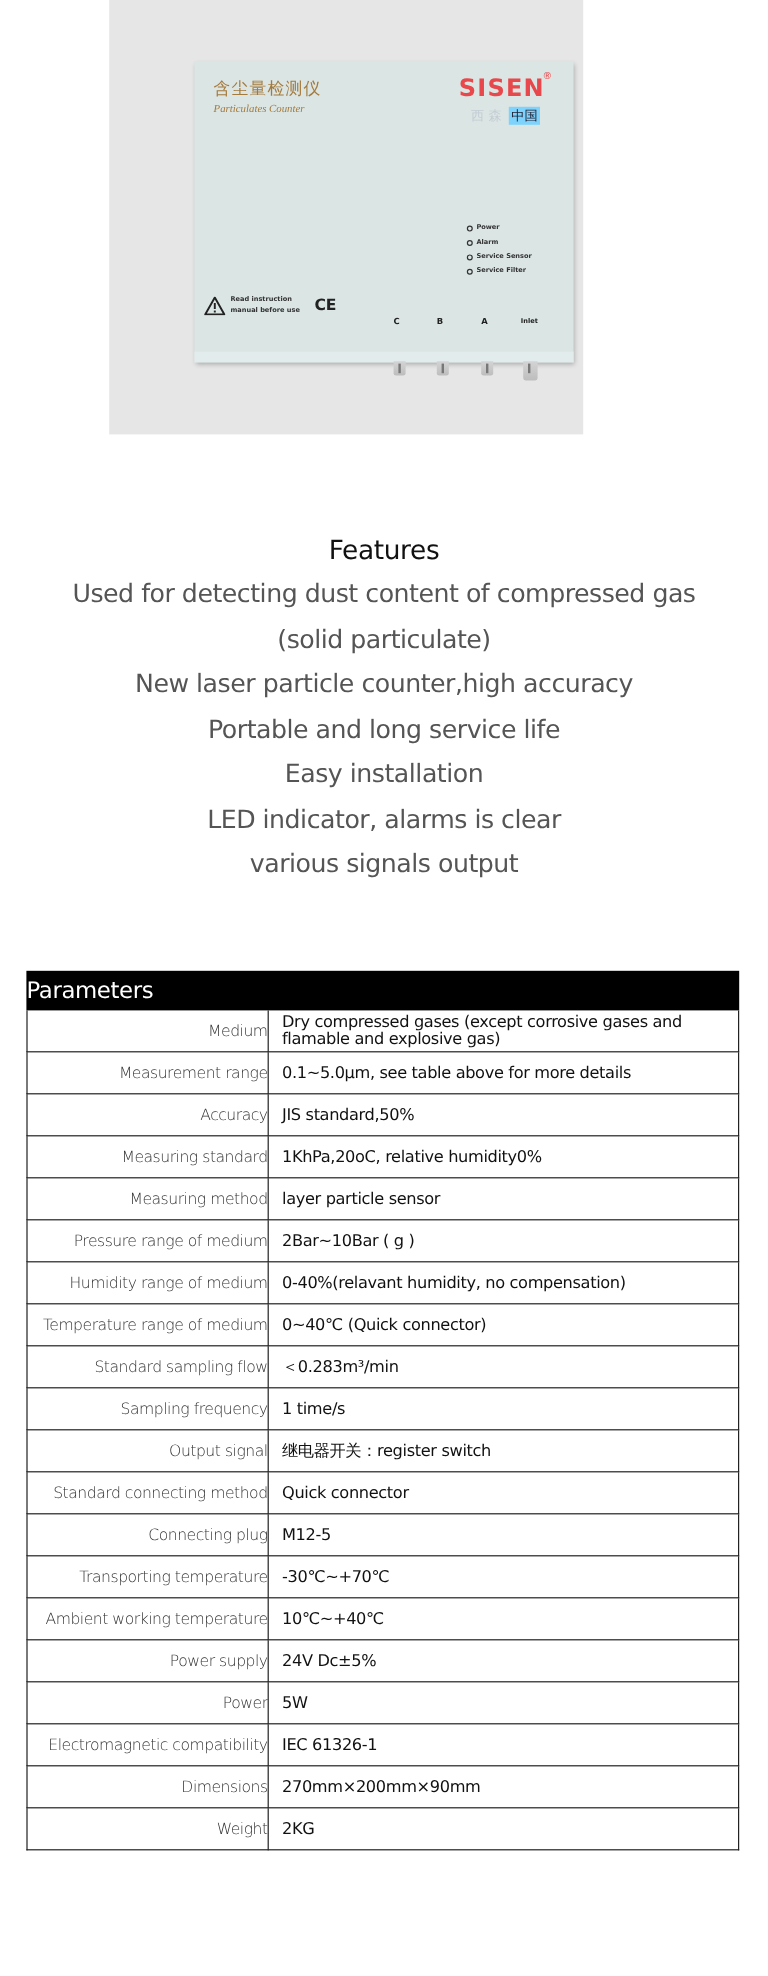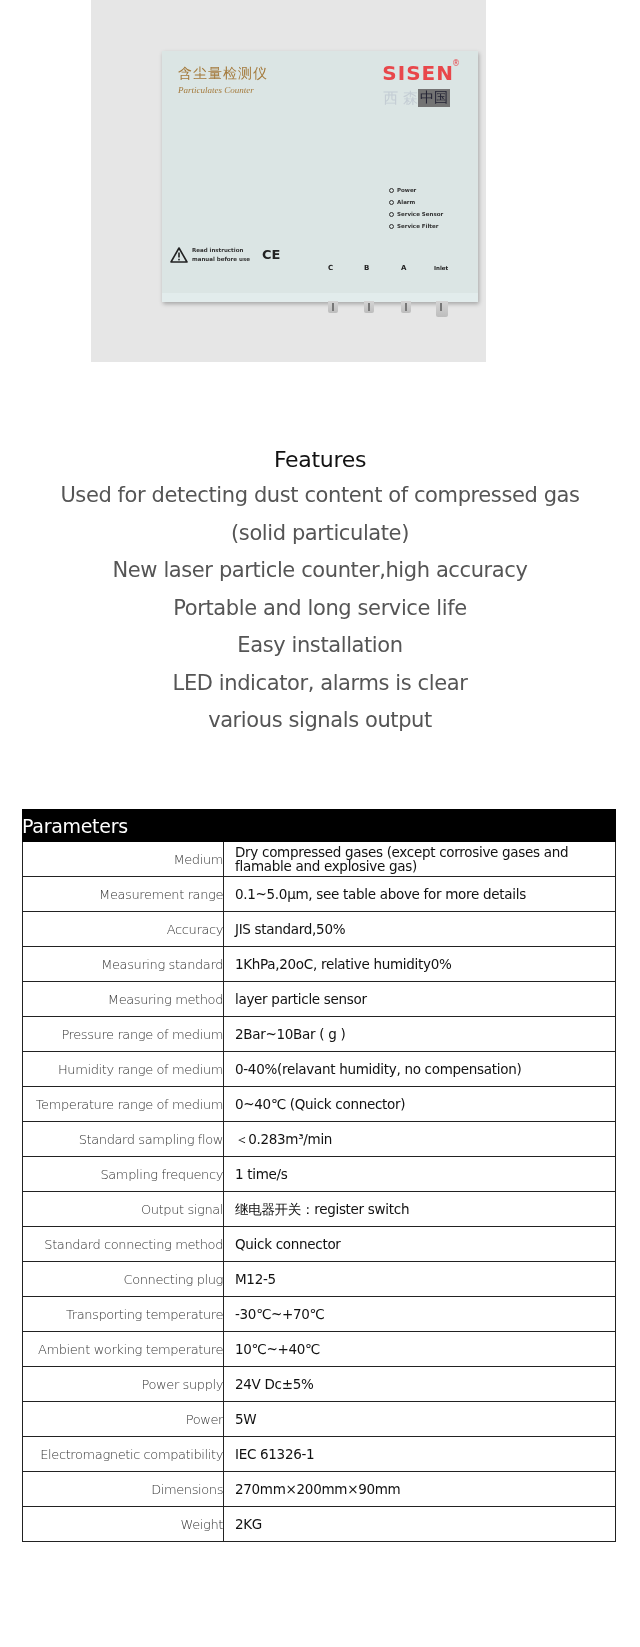--- a/index.html
+++ b/index.html
@@ -7,22 +7,22 @@
 
     
     .photo { position: absolute; left: 91px; top: 0; width: 395px; height: 362px; background: #e6e6e6; }
     .device { position: absolute; left: 71px; top: 51px; width: 316px; height: 251px; background: #dbe5e4;
       box-shadow: 1px 2px 4px rgba(0,0,0,0.28); }
     .device .lip { position: absolute; left: 0; bottom: 0; width: 100%; height: 9px; background: #e2ecec; }
     .cn-title { position: absolute; left: 16px; top: 14px; font-size: 14px; color: #a47a3c; letter-spacing: 1px; font-family: "DejaVu Sans", sans-serif; }
     .en-title { position: absolute; left: 16px; top: 34px; font-size: 9px; color: #a47a3c; font-style: italic; font-family: Liberation Serif, serif; }
     .logo { position: absolute; right: 24px; top: 10px; font-size: 20px; font-weight: bold; color: #e8474b; letter-spacing: 1px; font-family: "DejaVu Sans", sans-serif; }
     .logo-reg { position: absolute; right: 18px; top: 8px; font-size: 8px; color: #e8474b; }
-    .logo-sub { position: absolute; right: 28px; top: 38px; font-size: 14px; color: #223; background: #737373; padding: 0 2px; font-family: "DejaVu Serif", serif; }
-    .logo-sub-faint { position: absolute; right: 60px; top: 38px; font-size: 15px; color: #c4cdd4; }
+    .logo-sub { position: absolute; right: 28px; top: 38px; font-size: 11px; color: #223; background: #7dd3fc; padding: 0 2px; font-family: "DejaVu Serif", serif; }
+    .logo-sub-faint { position: absolute; right: 60px; top: 38px; font-size: 11px; color: #c4cdd4; }
     .leds { position: absolute; left: 227px; top: 133px; }
     .led { display: flex; align-items: center; height: 12px; font-size: 5.5px; color: #333; font-weight: bold; }
     .led .dot { width: 3px; height: 3px; border: 1px solid #333; border-radius: 50%; margin-right: 3px; }
     .warn { position: absolute; left: 8px; top: 195px; display: flex; align-items: center; }
     .warn-text { font-size: 5.5px; font-weight: bold; color: #333; line-height: 9px; margin-left: 4px; }
     .ce { position: absolute; left: 100px; top: 196px; font-size: 13px; font-weight: bold; color: #222; }
     .port-label { position: absolute; top: 213px; font-size: 7px; font-weight: bold; color: #222; }
     .port-label.small { font-size: 5.5px; top: 214px; }
     .port { position: absolute; top: 301px; width: 10px; height: 12px; background: linear-gradient(#d4d4d4, #bdbdbd); border-radius: 0 0 2px 2px; }
     .port::after { content: ""; position: absolute; left: 4px; top: 2px; width: 2px; height: 8px; background: #777; }

